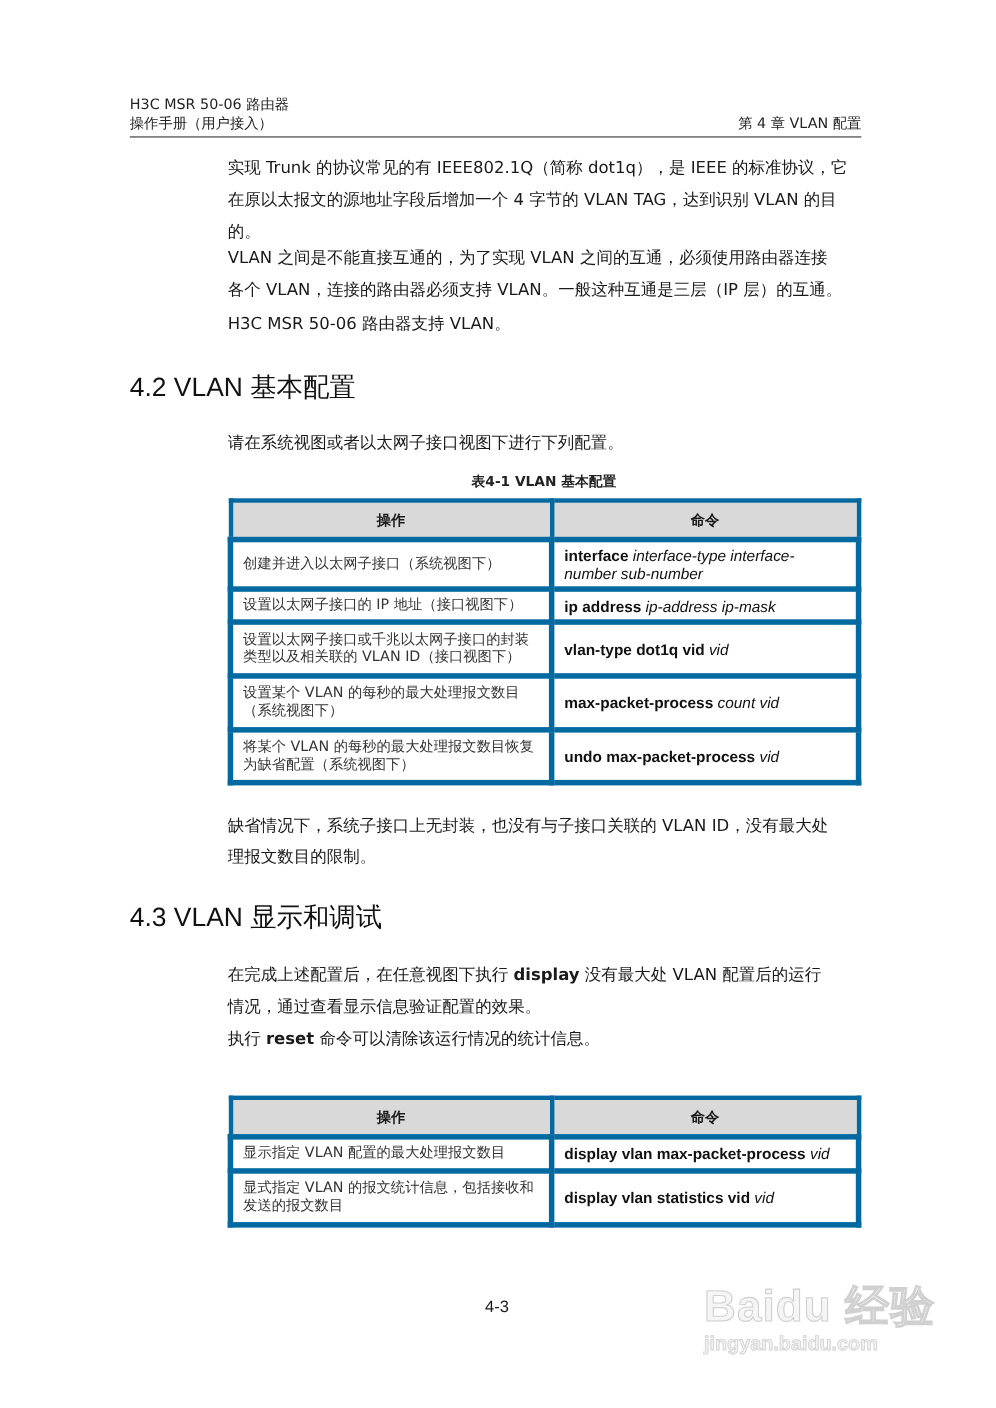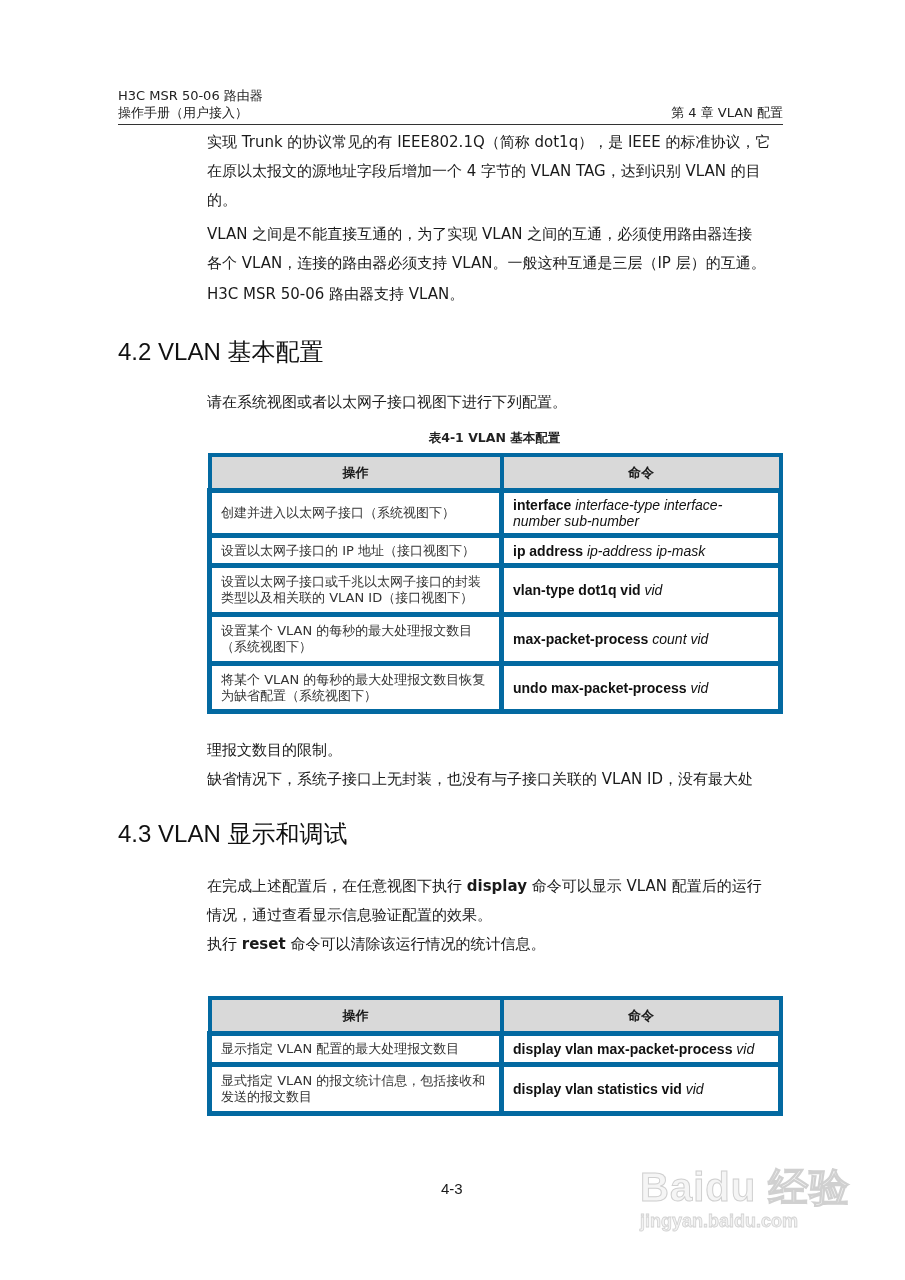--- a/index.html
+++ b/index.html
@@ -24,21 +24,21 @@
   .wm .url { font-size:18px; font-weight:bold; color:#f2f2f2; -webkit-text-stroke:0.8px #d2d2d2; margin-top:-4px; }
 </style>
 </head>
 <body>
 
 <div class="abs hdr" style="left:118px;top:88px;">H3C MSR 50-06 路由器</div>
 <div class="abs hdr" style="left:118px;top:105px;">操作手册（用户接入）</div>
 <div class="abs hdr" style="left:600px;top:105px;width:183px;text-align:right;">第 4 章  VLAN 配置</div>
 <div class="hdr-rule"></div>
 
-<div class="para" style="top:128px;">
+<div class="para" style="top:138px;">
   <div>实现 Trunk 的协议常见的有 IEEE802.1Q（简称 dot1q），是 IEEE 的标准协议，它</div>
   <div>在原以太报文的源地址字段后增加一个 4 字节的 VLAN TAG，达到识别 VLAN 的目</div>
   <div>的。</div>
 </div>
 <div class="para" style="top:220px;">
   <div>VLAN 之间是不能直接互通的，为了实现 VLAN 之间的互通，必须使用路由器连接</div>
   <div>各个 VLAN，连接的路由器必须支持 VLAN。一般这种互通是三层（IP 层）的互通。</div>
 </div>
 <div class="para" style="top:280px;">H3C MSR 50-06 路由器支持 VLAN。</div>
 
@@ -69,27 +69,27 @@
     <td class="cmd"><b class="k">max-packet-process</b> <i class="a">count vid</i></td>
   </tr>
   <tr style="height:48px;">
     <td>将某个 VLAN 的每秒的最大处理报文数目恢复为缺省配置（系统视图下）</td>
     <td class="cmd"><b class="k">undo max-packet-process</b> <i class="a">vid</i></td>
   </tr>
 </tbody>
   </table>
 
 <div class="para" style="top:736px;">
+  <div>缺省情况下，系统子接口上无封装，也没有与子接口关联的 VLAN ID，没有最大处</div>
   <div>理报文数目的限制。</div>
-  <div>缺省情况下，系统子接口上无封装，也没有与子接口关联的 VLAN ID，没有最大处</div>
 </div>
 
 <div class="h2" style="top:818px;">4.3  VLAN 显示和调试</div>
 <div class="para" style="top:872px;">
-  <div><span>在完成上述配置后，在任意视图下执行 </span><b>display</b><span> 命令可以显示 VLAN 配置后的运行</span></div>
+  <div><span>在完成上述配置后，在任意视图下执行 </span><b>display</b><span> 没有最大处 VLAN 配置后的运行</span></div>
   <div>情况，通过查看显示信息验证配置的效果。</div>
 </div>
 <div class="para" style="top:930px;">
   <span>执行 </span><b>reset</b><span> 命令可以清除该运行情况的统计信息。</span>
 </div>
 <div class="cap" style="top:995px;">表4-2  VLAN 显示和调试</div>
 
 <table class="t" style="top:996px;">
   <tbody>
       <tr style="height:29px;">

